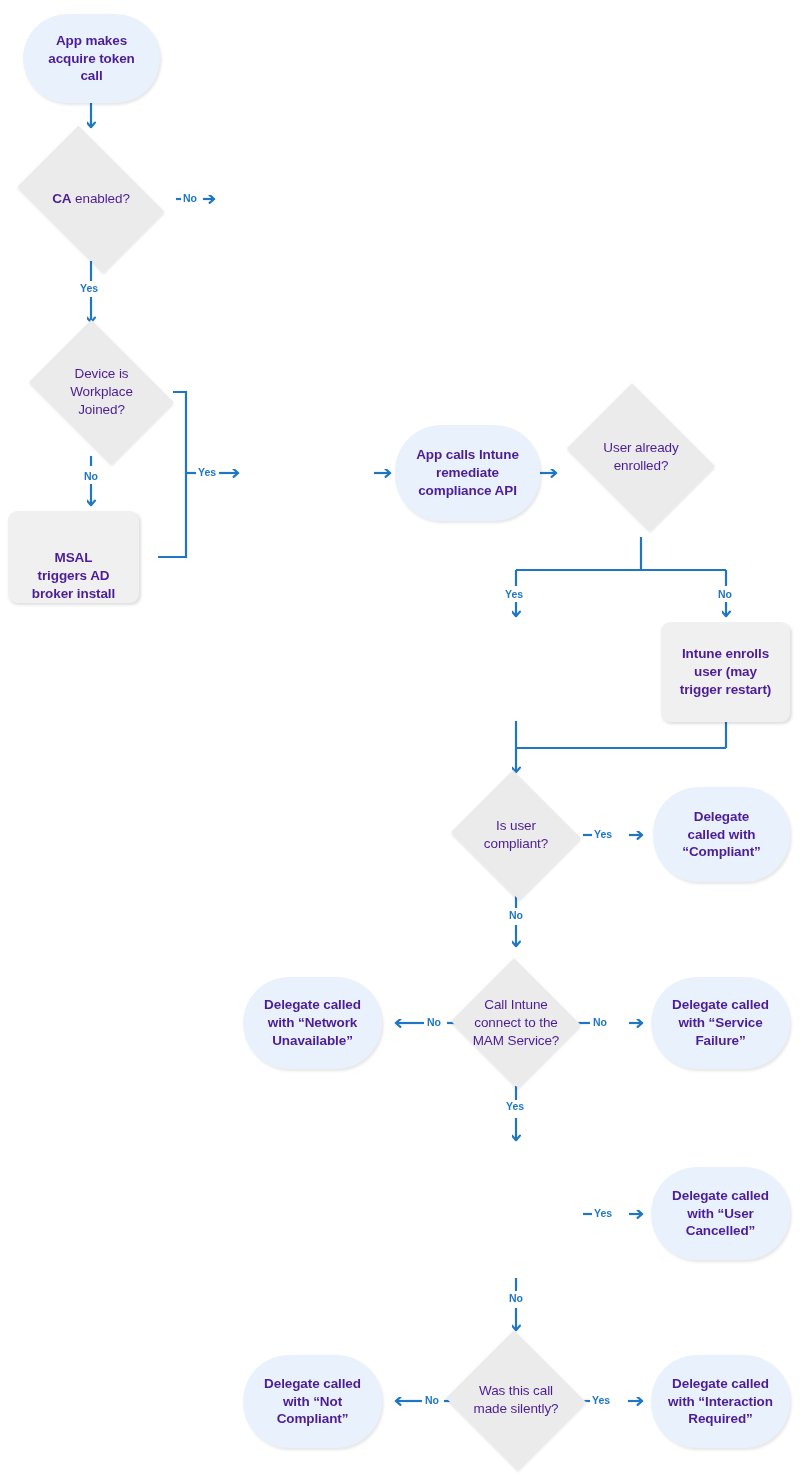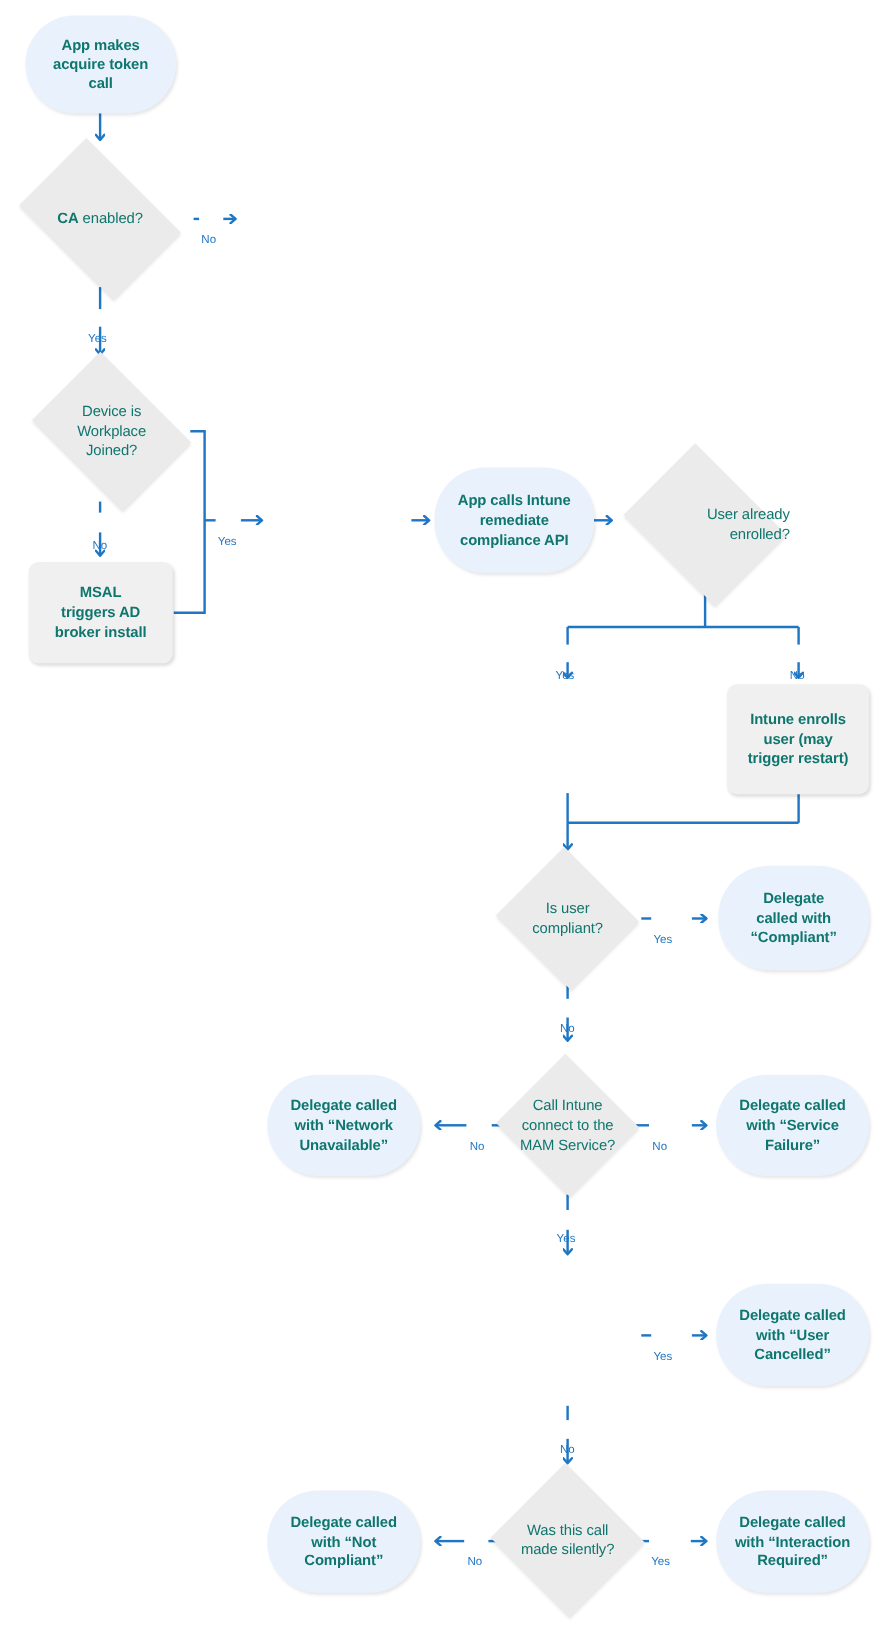--- a/index.html
+++ b/index.html
@@ -25,21 +25,21 @@
     height: 1481px;
     pointer-events: none;
   }
   .node {
     position: absolute;
     display: flex;
     align-items: center;
     justify-content: center;
     text-align: center;
     box-sizing: border-box;
-    color: #0f766e;
+    color: #4c1d95;
     font-size: 13.5px;
     line-height: 1.33;
     font-weight: 600;
     letter-spacing: -0.1px;
   }
   .node .txt {
     width: 100%;
     padding: 0 6px;
     box-sizing: border-box;
     white-space: pre-line;
@@ -74,24 +74,23 @@
     z-index: 1;
     font-weight: 500;
   }
   .proc .txt, .term .txt {
     font-weight: 600;
   }
   .lbl {
     position: absolute;
     color: #1f76c4;
     font-size: 10.5px;
-    font-weight: 400;
+    font-weight: 700;
     white-space: nowrap;
     letter-spacing: 0px;
-    margin-top: 20px;
   }
   .bold-lead { font-weight: 700; margin-top: 16px; }
 </style>
 </head>
 <body>
 
 <div id="canvas">
 
   <svg class="edges" viewBox="0 0 800 1481">
     <defs>
@@ -180,34 +179,34 @@
   </div>
 
 
   <div class="node dec" style="left:19px; top:330px; width:165px; height:124px;">
     <span class="diamond-bg"></span>
     <span class="txt">Device is
 Workplace
 Joined?</span>
   </div>
 
-  <div class="node proc" style="left:26px; top:511px; width:131px; height:92px;">
+  <div class="node proc" style="left:8px; top:511px; width:131px; height:92px;align-items:flex-end;">
     <span class="txt">MSAL
 triggers AD
 broker install</span>
   </div>
 
 
   <div class="node term" style="left:395px; top:425px; width:145px; height:96px;">
     <span class="txt">App calls Intune
 remediate
 compliance API</span>
   </div>
 
-  <div class="node dec" style="left:558px; top:412px; width:166px; height:130px;text-align:right;">
+  <div class="node dec" style="left:558px; top:392px; width:166px; height:130px;">
     <span class="diamond-bg"></span>
     <span class="txt">User already
 enrolled?</span>
   </div>
 
 
   <div class="node proc" style="left:661px; top:622px; width:129px; height:100px;">
     <span class="txt">Intune enrolls
 user (may
 trigger restart)</span>

